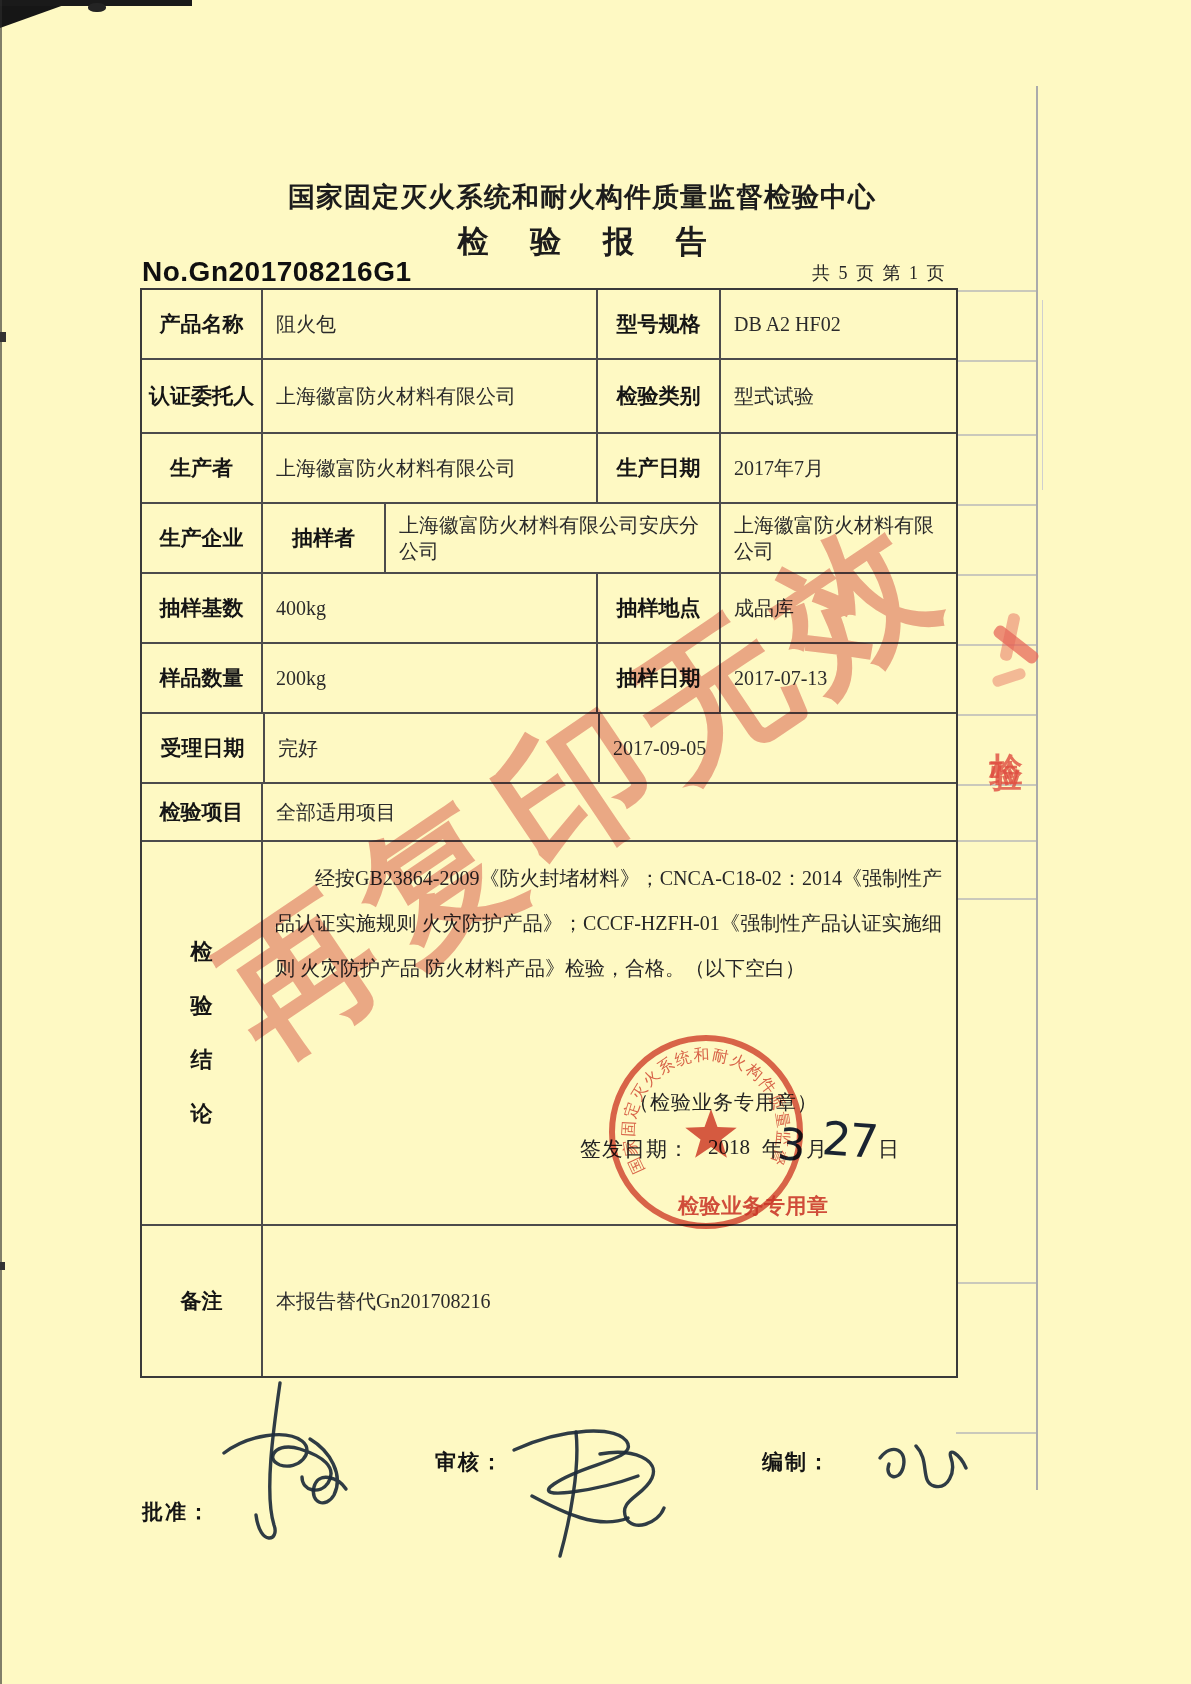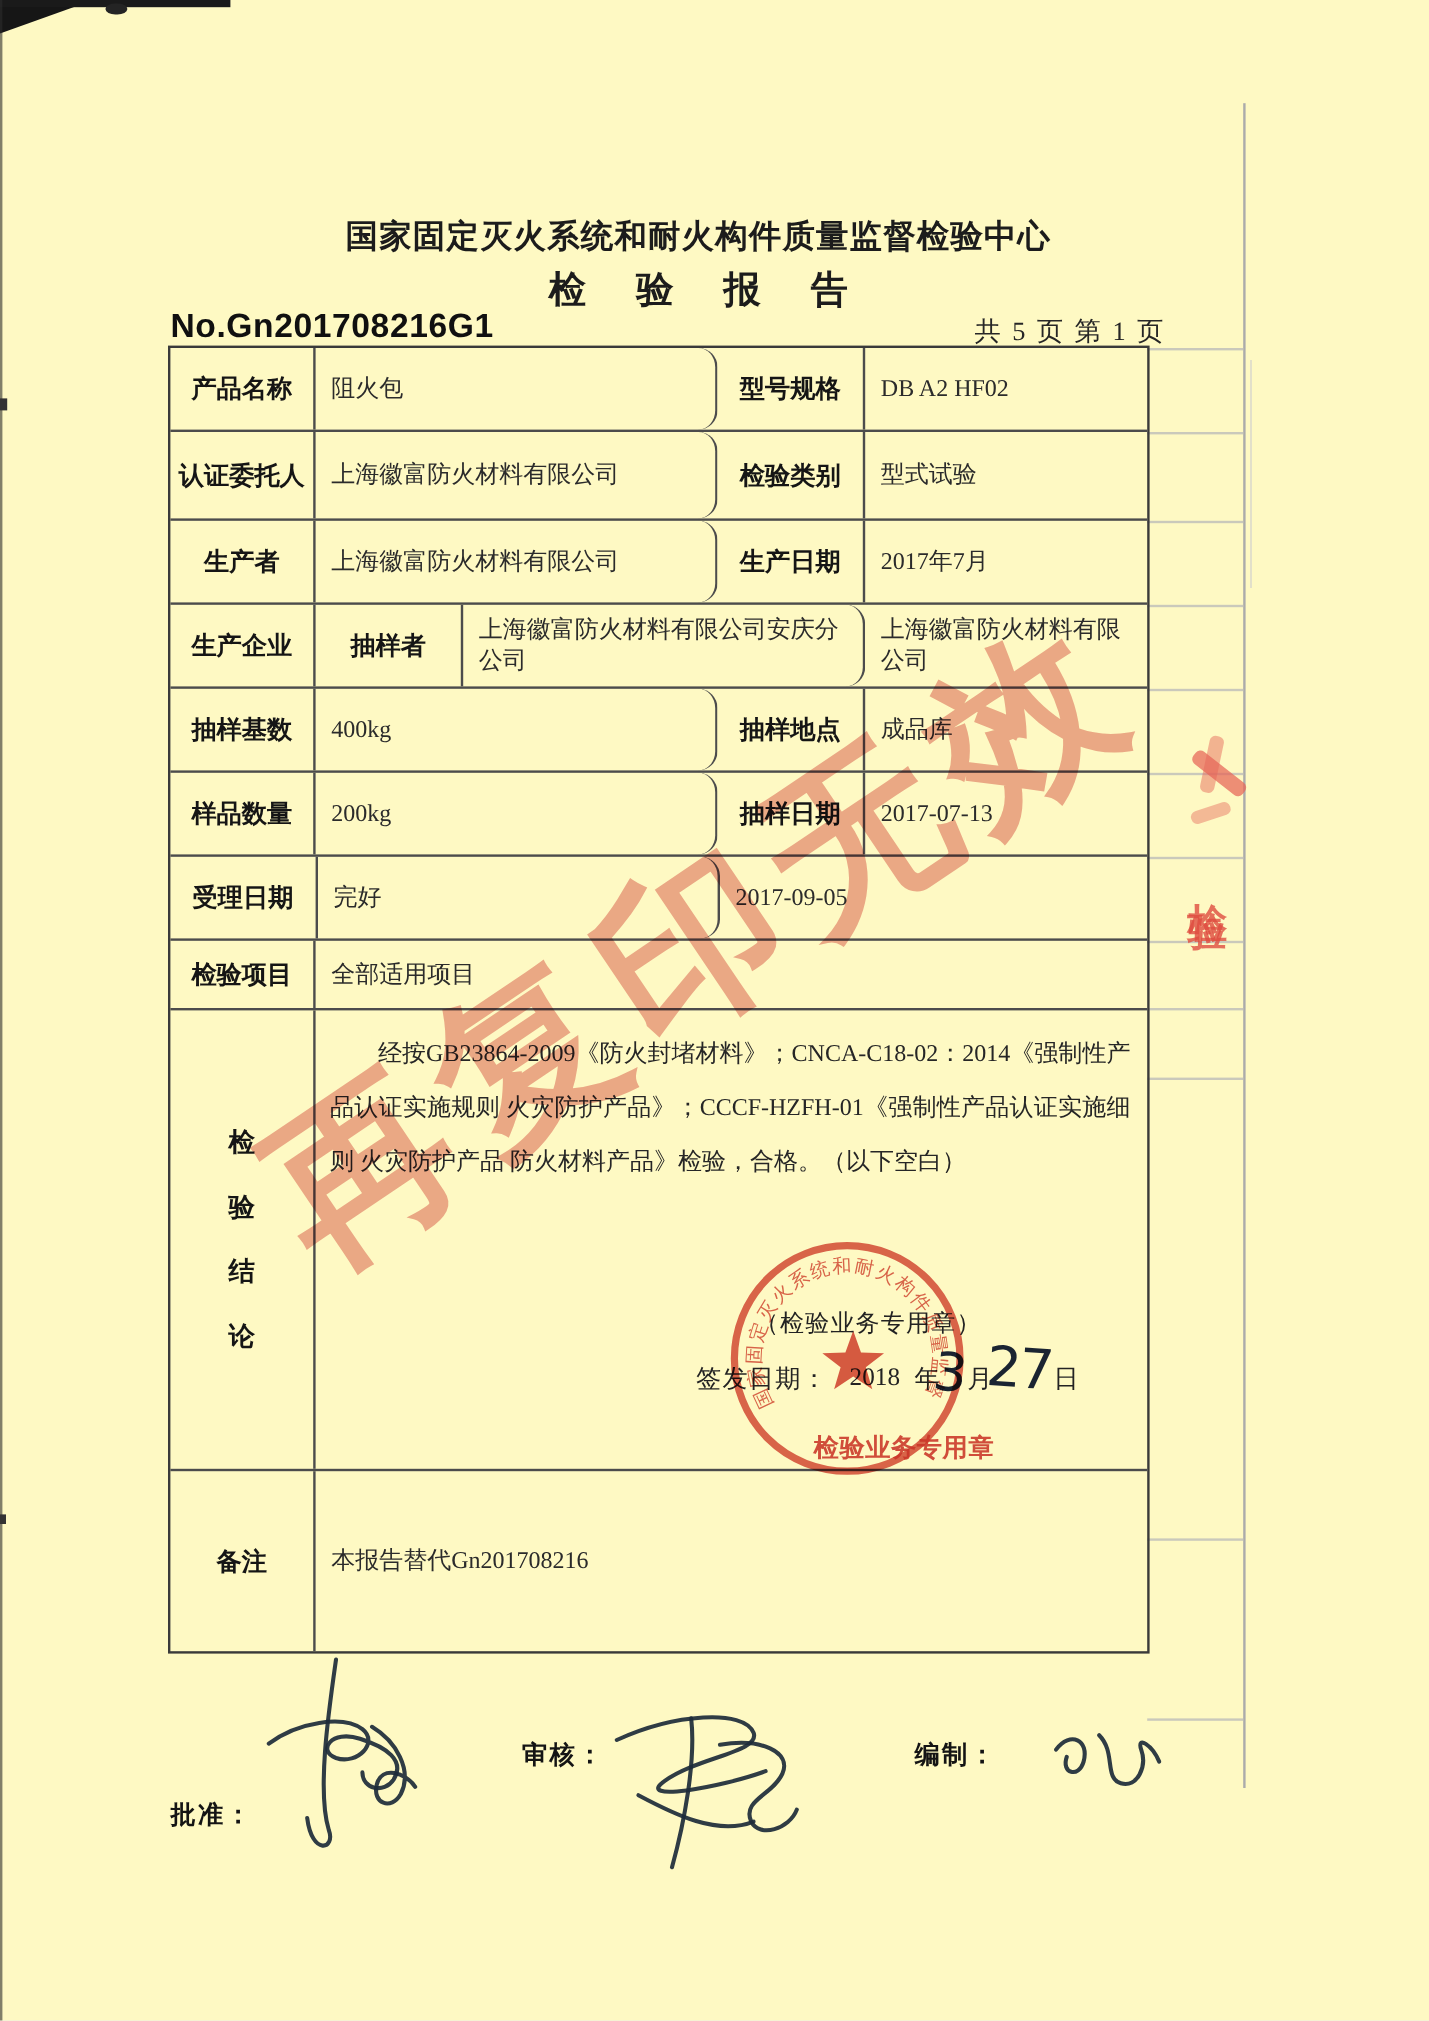--- a/index.html
+++ b/index.html
@@ -5,32 +5,32 @@
   html,body{margin:0;padding:0;background:#e9e9e9;}
   .page{position:relative;width:1191px;height:1684px;margin:0 auto;background:#fef9c3;overflow:hidden;
         font-family:"Liberation Serif",serif;color:#1f1f1f;}
   
   .org-title{position:absolute;left:0;top:179px;width:1164px;text-align:center;
              font-size:27px;font-weight:bold;letter-spacing:1px;color:#1c1c1c;}
   .report-title{position:absolute;left:0;top:221px;width:1164px;text-align:center;
                 font-size:31px;font-weight:bold;letter-spacing:17px;text-indent:17px;color:#1c1c1c;}
   .report-no{position:absolute;left:142px;top:256px;font-family:"Liberation Sans",sans-serif;
              font-weight:bold;font-size:28px;letter-spacing:.5px;color:#101010;}
-  .page-info{position:absolute;left:812px;top:261px;font-size:22px;color:#262626;letter-spacing:2px;}
+  .page-info{position:absolute;left:812px;top:261px;font-size:18px;color:#262626;letter-spacing:2px;}
   
   .tbl{position:absolute;left:140px;top:288px;width:818px;box-sizing:border-box;
        border:2px solid #3a3a3a;z-index:2;}
   .row{display:flex;box-sizing:border-box;border-bottom:2px solid #4c4c4c;}
   .row:last-child{border-bottom:none;}
   .cell{box-sizing:border-box;display:flex;align-items:center;overflow:hidden;}
   .lbl{justify-content:center;font-family:"Liberation Sans",sans-serif;font-weight:bold;
        font-size:21px;color:#151515;text-align:center;}
   .val{padding-left:13px;padding-right:6px;font-size:20px;line-height:26px;color:#2b2b2b;}
   .c1{width:121px;border-right:2px solid #4c4c4c;}
-  .c2{width:335px;border-right:2px solid #4c4c4c;border-radius:16px;}
+  .c2{width:335px;border-right:2px solid #4c4c4c;}
   .c3{width:123px;border-right:2px solid #4c4c4c;}
   .c4{flex:1;}
   .vlabel{flex-direction:column;justify-content:center;gap:24px;font-size:22px;}
   .concl-cell{display:block;position:relative;}
   .concl-p{padding:14px 14px 0 12px;text-indent:2em;font-size:20px;line-height:45px;
            text-align:justify;color:#262626;}
   .seal-note{position:absolute;left:366px;top:247px;font-size:20px;letter-spacing:1px;color:#222;}
   .issue{position:absolute;left:317px;top:293px;width:380px;height:80px;font-size:21px;color:#232323;}
   .issue span{position:absolute;white-space:nowrap;}
   .iss-prefix{left:0;top:0;letter-spacing:1px;}

